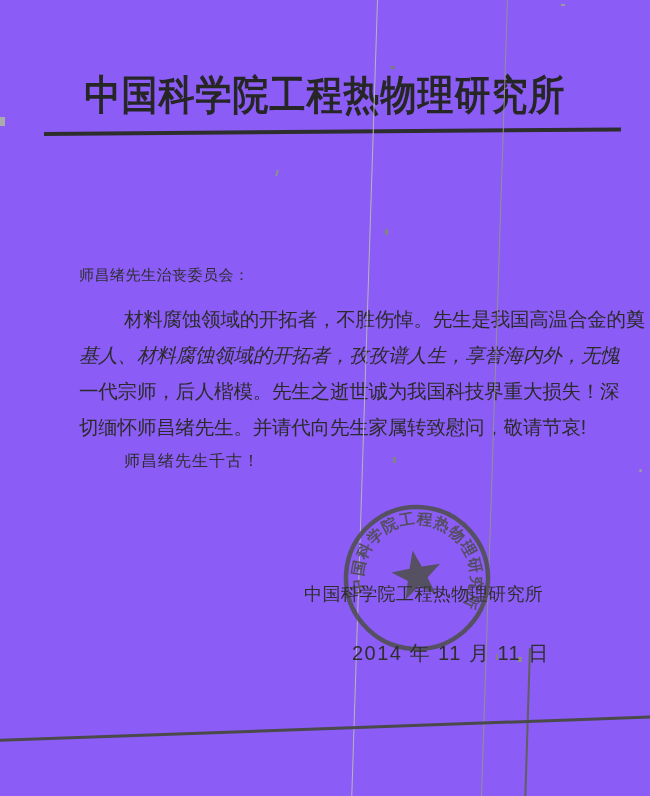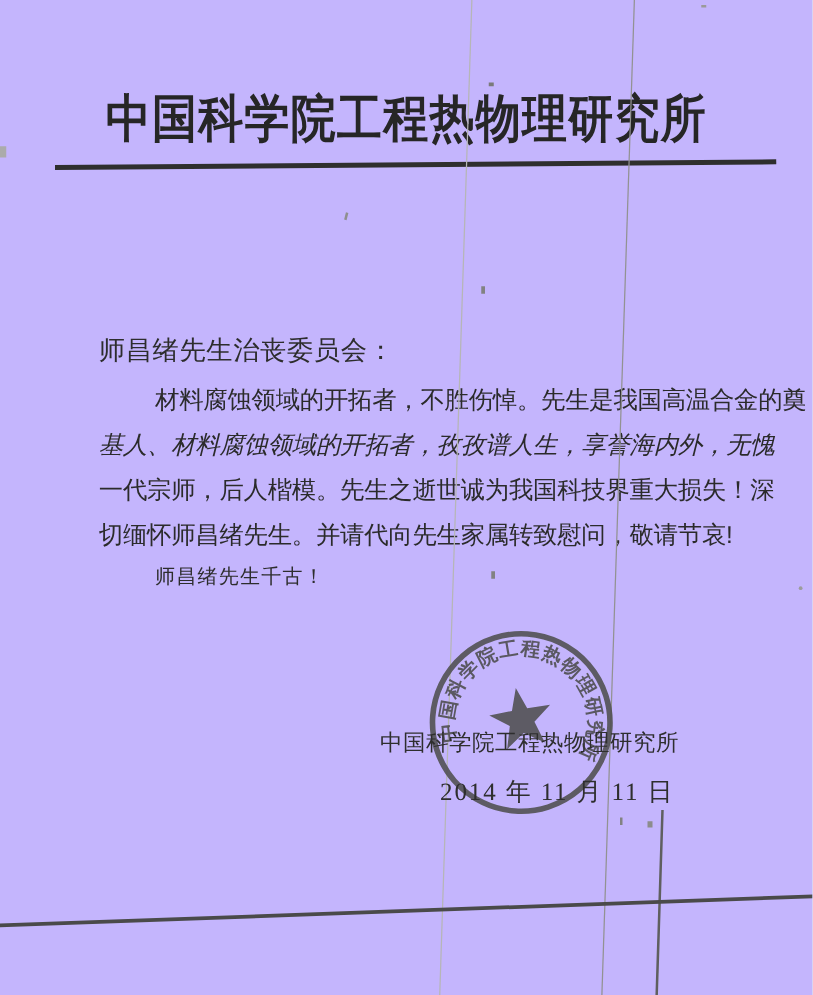--- a/index.html
+++ b/index.html
@@ -1,41 +1,41 @@
 <!DOCTYPE html>
 <html><head>
 <meta charset="utf-8">
 <style>
   html,body{margin:0;padding:0;background:#e9e9e9;}
   .page{
     position:relative;width:650px;height:796px;overflow:hidden;
-    background:#c4b5fd;color:#2d2d2d;
+    background:#8b5cf6;color:#2d2d2d;
     font-family:"Liberation Sans","DejaVu Sans",sans-serif;
   }
   .abs{position:absolute;}
   .letterhead{
     top:68px;left:0;width:650px;text-align:center;
     font-family:"Liberation Serif","DejaVu Serif",serif;
     font-weight:bold;font-size:36px;letter-spacing:1px;color:#262626;
     transform:scaleY(1.14);transform-origin:top center;white-space:nowrap;
   }
   .rule{left:44px;top:132px;width:577px;height:4px;background:#2e2e2e;
     transform:rotate(-0.45deg);transform-origin:left center;}
   .title{top:189px;left:0;width:650px;text-align:center;
     font-size:26px;font-weight:bold;letter-spacing:12px;padding-left:12px;
     box-sizing:border-box;color:#303030;white-space:nowrap;}
-  .salutation{left:79px;top:266px;font-size:21px;letter-spacing:0.5px;white-space:nowrap;}
+  .salutation{left:79px;top:266px;font-size:15px;letter-spacing:0.5px;white-space:nowrap;}
   .bline{font-size:19.5px;letter-spacing:-0.2px;white-space:nowrap;color:#2b2b2b;}
   .l1{left:124px;top:306px;}
   .l2{left:79px;top:342px;font-style:italic;}
   .l3{left:79px;top:378px;}
   .l4{left:79px;top:414px;}
   .tribute{left:124px;top:451px;font-size:16px;letter-spacing:1px;white-space:nowrap;}
   .signature{left:304px;top:582px;font-size:18px;letter-spacing:0.4px;white-space:nowrap;color:#2e2e2e;z-index:4;}
-  .dateline{left:352px;top:620px;font-size:20px;letter-spacing:1.5px;white-space:nowrap;color:#2e2e2e;z-index:4;font-family:Liberation Serif, serif;}
+  .dateline{left:352px;top:640px;font-size:20px;letter-spacing:1.5px;white-space:nowrap;color:#2e2e2e;z-index:4;}
   .seal{left:342px;top:503px;z-index:3;opacity:0.88;}
   .fold{width:1px;top:0;height:800px;transform-origin:top left;z-index:1;}
   .fold-left{left:377px;background:#b6b6b6;transform:rotate(1.85deg);}
   .fold-right{left:507px;background:#929292;transform:rotate(1.87deg);}
   .fold-right-lower{left:529px;top:648px;height:150px;width:1.5px;background:#5f5f5f;transform-origin:top left;transform:rotate(1.8deg);z-index:2;}
   .bottomline{left:-4px;top:739px;width:662px;height:3px;background:#4a4a4a;
     transform:rotate(-2.05deg);transform-origin:left center;z-index:2;}
   .speck{background:#828282;z-index:2;}
 </style>
 </head>

